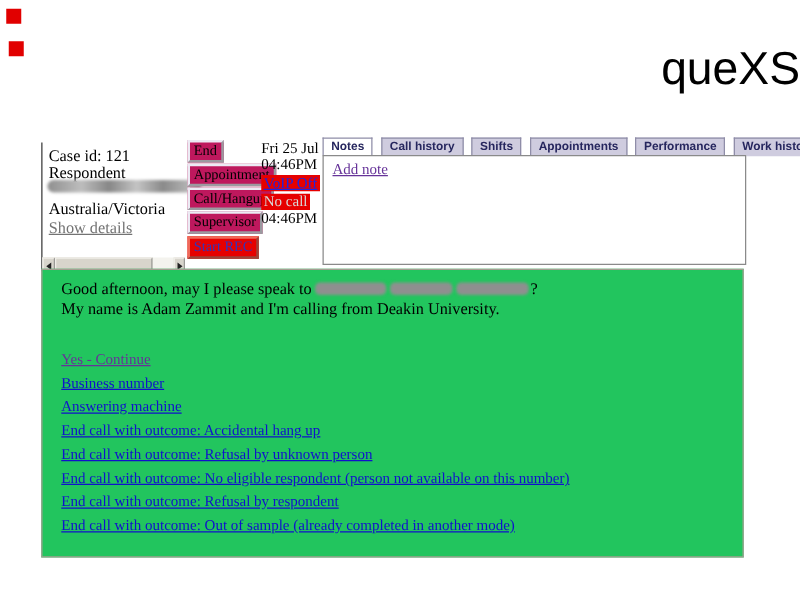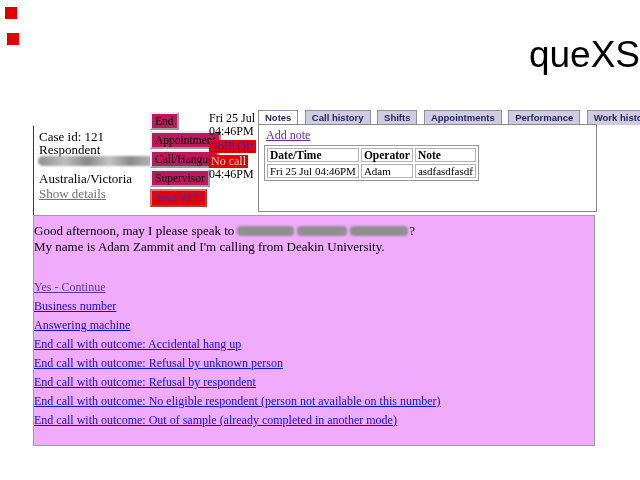--- a/index.html
+++ b/index.html
@@ -14,21 +14,21 @@
   
   .title{
     position:absolute;top:34px;left:0;width:100%;text-align:right;
     font-family:"Liberation Sans",sans-serif;font-size:37px;color:#000;
   }
 
   .app{position:absolute;left:33px;top:110px;width:564px;height:338px;}
 
   
   .case-panel{
-    position:absolute;left:0;top:16px;width:225px;height:103px;
+    position:absolute;left:0;top:4px;width:225px;height:103px;
     border-left:1px solid #3a3a3a;font-size:13px;
   }
   .case-panel .line{position:absolute;left:5px;white-space:nowrap;}
   .case-id{top:3px;}
   .resp-label{top:16px;}
   .blur-name{
     position:absolute;left:4px;top:30px;width:123px;height:10px;border-radius:5px;
     background:linear-gradient(90deg,#8f8f8f,#bdbdbd 22%,#878787 40%,#c4c4c4 58%,#8a8a8a 75%,#b5b5b5 92%,#909090);
     filter:blur(1.2px);
   }
@@ -83,21 +83,21 @@
     position:absolute;left:5px;top:20px;border-collapse:separate;border-spacing:2px;
     border:1px solid #9a9a9a;font-size:11px;background:#fff;
   }
   table.notes th,table.notes td{border:1px solid #b4b4b4;padding:0 2px;white-space:nowrap;text-align:left;}
   table.notes th{font-size:11.5px;font-weight:bold;}
   .col-dt{width:72px;} .col-op{width:34px;} .col-note{width:40px;}
 
   
   .script-panel{
     position:absolute;left:0;top:105px;width:562px;height:231px;box-sizing:border-box;
-    background:#f0abfc;border:1px solid #a49e92;padding:6px 0;font-size:13px;
+    background:#22c55e;border:1px solid #a49e92;padding:6px 15px;font-size:13px;
   }
   .greet{margin:1px 0 0 0;line-height:16px;}
   .blob{
     display:inline-block;height:10px;background:#8f8f8f;border-radius:4px;
     filter:blur(1.1px);vertical-align:-1px;margin-left:3px;
   }
   .b1{width:57px;} .b2{width:50px;} .b3{width:58px;margin-right:1px;}
   .intro{margin:0;line-height:16px;}
   .link-list{margin-top:26px;}
   .s-link{
@@ -154,45 +154,31 @@
       <span class="tab active">Notes</span>
       <span class="tab">Call history</span>
       <span class="tab">Shifts</span>
       <span class="tab">Appointments</span>
       <span class="tab">Performance</span>
       <span class="tab">Work history</span>
       
     </div>
     <div class="tab-content">
       <a class="add-note">Add note</a>
-      <table class="notes">
-        <tbody>
-            <tr>
-          <th class="col-dt">Date/Time</th>
-          <th class="col-op">Operator</th>
-          <th class="col-note">Note</th>
-        </tr>
-        <tr>
-          <td>Fri 25 Jul 04:46PM</td>
-          <td>Adam</td>
-          <td>asdfasdfasdf</td>
-        </tr>
-      </tbody>
-        </table>
     </div>
   </div>
 
   <div class="script-panel">
     <p class="greet"><span>Good afternoon, may I please speak to</span><span class="blob b1"></span><span class="blob b2"></span><span class="blob b3"></span><span>?</span></p>
     <p class="intro">My name is Adam Zammit and I'm calling from Deakin University.</p>
     <div class="link-list">
       <div class="link-row"><a class="s-link visited">Yes - Continue</a></div>
       <div class="link-row"><a class="s-link">Business number</a></div>
       <div class="link-row"><a class="s-link">Answering machine</a></div>
       <div class="link-row"><a class="s-link">End call with outcome: Accidental hang up</a></div>
       <div class="link-row"><a class="s-link">End call with outcome: Refusal by unknown person</a></div>
+      <div class="link-row"><a class="s-link">End call with outcome: No eligible respondent (person not available on this number)</a></div>
       <div class="link-row"><a class="s-link">End call with outcome: Refusal by respondent</a></div>
-      <div class="link-row"><a class="s-link">End call with outcome: No eligible respondent (person not available on this number)</a></div>
       <div class="link-row"><a class="s-link">End call with outcome: Out of sample (already completed in another mode)</a></div>
     </div>
   </div>
 
 </div>
 
 </body></html>

